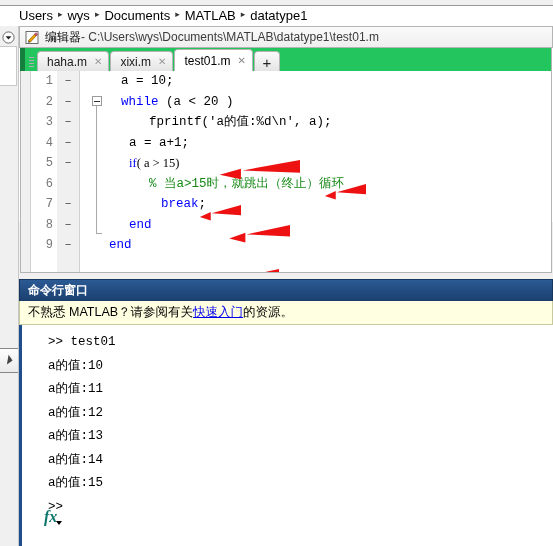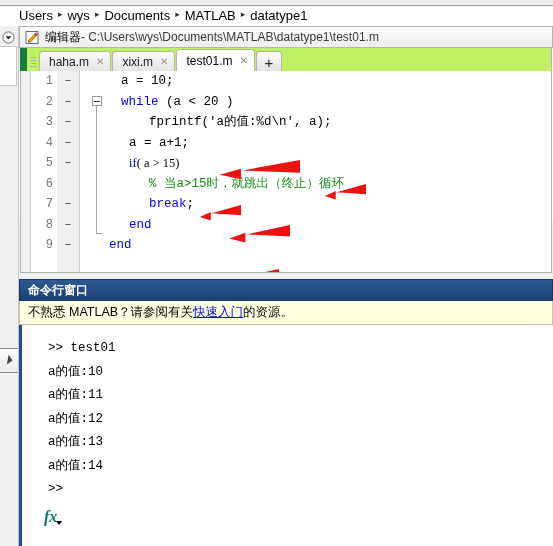--- a/index.html
+++ b/index.html
@@ -77,22 +77,22 @@
   #editor-icon{width:15px;height:15px;margin-right:5px;flex:none;}
   #editor-title-label{
     font-size:12px;color:#000;white-space:nowrap;
   }
   #editor-title-path{
     font-size:12px;color:#3b3b3b;white-space:nowrap;
   }
   
   #tab-strip{
     position:absolute;left:1px;top:22px;width:532px;height:24px;
-    background:#bef264;
-    border-left:7px solid #15803d;border-right:1px solid #b4b4b4;
+    background:#22c55e;
+    border-left:5px solid #15803d;border-right:1px solid #b4b4b4;
     box-sizing:border-box;
     display:flex;align-items:flex-end;
   }
   #tab-grip{
     width:9px;height:20px;margin-left:2px;margin-right:1px;
     display:flex;flex-direction:column;justify-content:center;gap:2px;align-items:center;
   }
   .grip-dot-row{width:5px;height:1px;background:#b0b0b0;}
   .tab{
     height:21px;display:flex;align-items:center;
@@ -197,21 +197,21 @@
     position:absolute;left:0;top:46px;width:534px;height:247px;
     background:#ffffff;
     border-left:3px solid #1f4e8c;
     box-sizing:border-box;
   }
   #cmd-gutter{
     position:absolute;left:0;top:0;width:22px;height:100%;
     background:#ffffff;
   }
   #cmd-lines{
-    position:absolute;left:26px;top:12px;width:480px;
+    position:absolute;left:26px;top:6px;width:480px;
     font-family:"Liberation Mono", monospace;font-size:12.5px;
   }
   .cmd-line{height:23.5px;line-height:23.5px;white-space:pre;color:#000;}
   #fx-marker{
     position:absolute;left:22px;top:183px;
     font-family:"Liberation Serif", serif;font-style:italic;font-weight:bold;
     font-size:16px;color:#0f766e;
   }
   #fx-caret{
     position:absolute;left:34px;top:196px;width:0;height:0;
@@ -323,21 +323,21 @@
             <span class="dash">–</span>
             <span class="ctext" style="left: 108px; font-family: Liberation Serif, serif;"><span class="kw">if</span><span>( a &gt; 15)</span></span>
           </div>
           <div class="code-line">
             <span class="ln">6</span>
             <span class="ctext" style="left: 128px;"><span class="cmt">% 当a&gt;15时，就跳出（终止）循环</span></span>
           </div>
           <div class="code-line">
             <span class="ln">7</span>
             <span class="dash">–</span>
-            <span class="ctext" style="left: 128px;"><span class="kw">break</span><span>;</span></span>
+            <span class="ctext" style="left: 140px;"><span class="kw">break</span><span>;</span></span>
           </div>
           <div class="code-line">
             <span class="ln">8</span>
             <span class="dash">–</span>
             <span class="ctext" style="left: 108px;"><span class="kw">end</span></span>
           </div>
           <div class="code-line">
             <span class="ln">9</span>
             <span class="dash">–</span>
             <span class="ctext" style="left: 88px;"><span class="kw">end</span></span>
@@ -391,20 +391,21 @@
 
     <div id="cmd-body">
       <div id="cmd-gutter"></div>
       <div id="cmd-lines">
           <div class="cmd-line">&gt;&gt; test01</div>
           <div class="cmd-line">a的值:10</div>
           <div class="cmd-line">a的值:11</div>
           <div class="cmd-line">a的值:12</div>
           <div class="cmd-line">a的值:13</div>
           <div class="cmd-line">a的值:14</div>
+          <div class="cmd-line">a的值:15</div>
           <div class="cmd-line">&gt;&gt;</div>
         </div>
       <span id="fx-marker">fx</span>
       <span id="fx-caret"></span>
     </div>
   </div>
 
 </div>
 
 </body></html>

